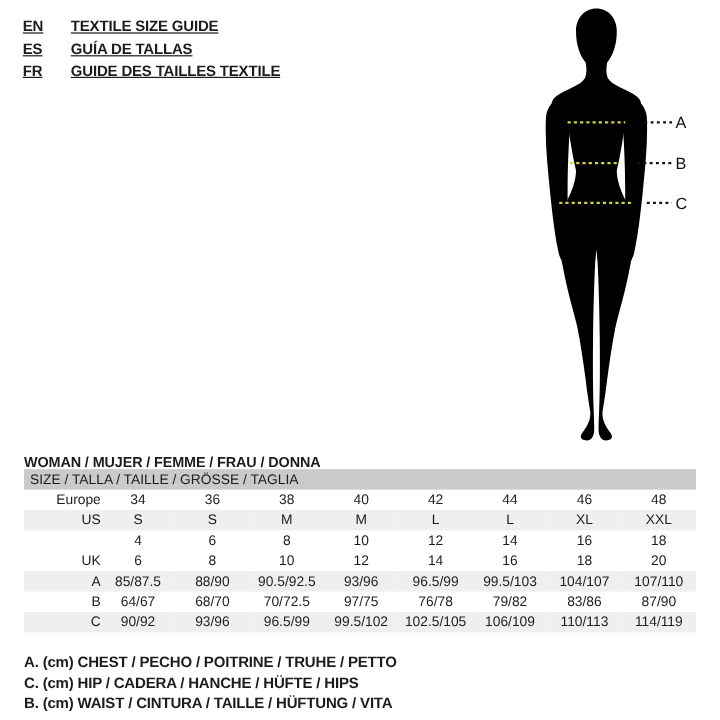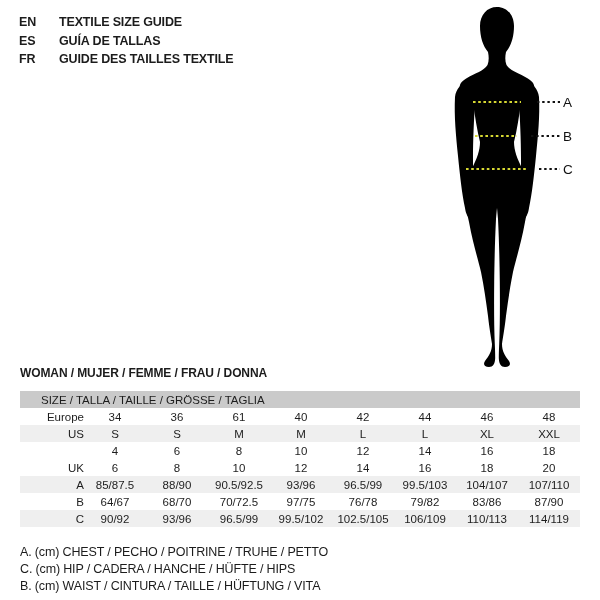--- a/index.html
+++ b/index.html
@@ -3,41 +3,41 @@
 <meta charset="utf-8">
 <style>
   * { margin:0; padding:0; box-sizing:border-box; }
   html,body { background:#fff; }
   .screen {
     position:relative; width:600px; height:600px; background:#fff;
     font-family:"Liberation Sans", sans-serif; color:#1c1c1c; overflow:hidden;
   }
   
   .lang-list { position:absolute; left:19px; top:13px; }
-  .lang-row { display:flex; line-height:18.5px; font-size:12.5px; font-weight:bold; letter-spacing:-0.15px; }
+  .lang-row { display:flex; line-height:18.5px; font-size:12.5px; font-weight:bold; letter-spacing:-0.15px;text-decoration:underline; }
   .lang-code { width:40px; flex:0 0 40px; }
   
   .figure-area { position:absolute; left:413px; top:4px; width:190px; height:365px; }
   .figure-svg { position:absolute; left:0; top:0; width:165px; height:365px; }
   .marker-label { position:absolute; left:150px; width:20px; font-size:13.5px; color:#111; }
   .marker-a { top:91px; }
   .marker-b { top:125px; }
   .marker-c { top:158px; }
   
-  .section-title { position:absolute; left:20px; top:366px; font-size:12px; font-weight:bold; letter-spacing:-0.1px; }
+  .section-title { position:absolute; left:20px; top:378px; font-size:12px; font-weight:bold; letter-spacing:-0.1px; }
   
   .size-table { position:absolute; left:20px; top:391px; width:560px; border-collapse:collapse; table-layout:fixed; font-size:11.5px; color:#1d1d1d; }
-  .size-table th { height:17px; font-weight:normal; text-align:left; padding-left:21px; background:var(--header-bg,#cacaca); }
+  .size-table th { height:17px; font-weight:normal; text-align:left; padding-left:5px; background:var(--header-bg,#cacaca); }
   .size-table td { height:17px; text-align:center; padding:0; font-weight:normal; white-space:nowrap; }
   .size-table td.row-label { text-align:right; padding-left:5px; }
   .size-table col.label-col { width:64px; }
   .size-table tr.shaded td { background:var(--shaded-bg,#efefef); }
   
   .legend { position:absolute; left:20px; top:544px; }
-  .legend-line { font-size:12.5px; font-weight:normal; line-height:17.2px; letter-spacing:-0.15px; }
+  .legend-line { font-size:12.5px; font-weight:bold; line-height:17.2px; letter-spacing:-0.15px; }
 </style>
 </head>
 <body>
 
 <div class="screen">
 
   <div class="lang-list">
       <div class="lang-row">
         <span class="lang-code">EN</span>
         <span class="lang-label">TEXTILE SIZE GUIDE</span>
@@ -147,21 +147,21 @@
     <thead>
       <tr>
         <th colspan="9">SIZE / TALLA / TAILLE / GRÖSSE / TAGLIA</th>
       </tr>
     </thead>
     <tbody>
         <tr>
           <td class="row-label">Europe</td>
           <td>34</td>
           <td>36</td>
-          <td>61</td>
+          <td>38</td>
           <td>40</td>
           <td>42</td>
           <td>44</td>
           <td>46</td>
           <td>48</td>
         </tr>
         <tr class="shaded">
           <td class="row-label">US</td>
           <td>S</td>
           <td>S</td>

